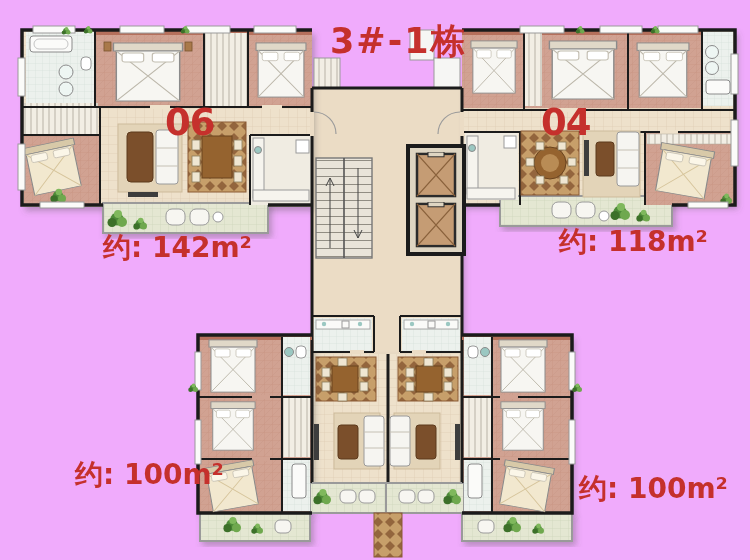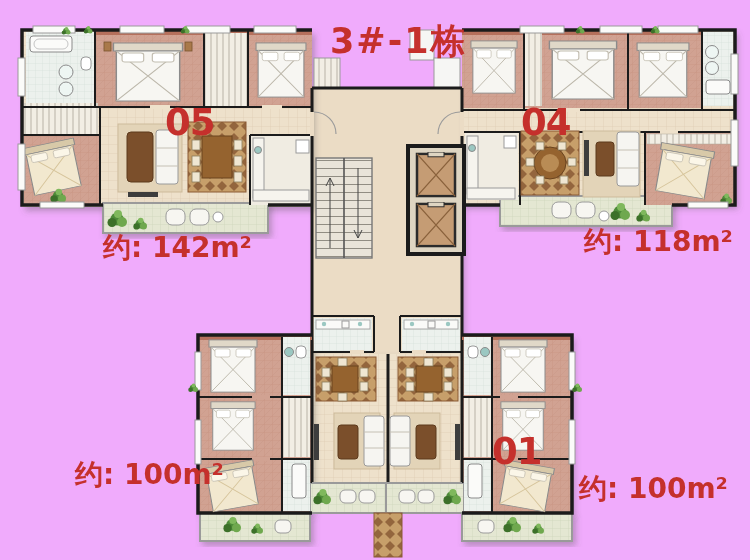--- a/index.html
+++ b/index.html
@@ -360,22 +360,21 @@
   <g fill="#fbfbf9" stroke="#9a9a9a">
     <rect x="569" y="352" width="6" height="38"></rect>
           <rect x="569" y="420" width="6" height="44"></rect>
   </g>
   <use href="#plant" transform="translate(577 388) scale(0.5)"></use>
 </g>
 </svg>
 
 <div class="lbl title" style="left:330px;top:24px">3#-1栋</div>
 
-<div class="lbl num" style="left:165px;top:104px">05</div>
-<div class="lbl num" style="left:521px;top:104px">04</div>
-<div class="lbl num" style="left:492px;top:433px">01</div>
+<div class="lbl num" style="left:165px;top:104px">06</div>
+<div class="lbl num" style="left:541px;top:104px">04</div>
 
 <div class="lbl area" style="left:103px;top:234px">约: 142m²</div>
-<div class="lbl area" style="left:584px;top:228px">约: 118m²</div>
+<div class="lbl area" style="left:559px;top:228px">约: 118m²</div>
 <div class="lbl area" style="left:75px;top:461px">约: 100m²</div>
 <div class="lbl area" style="left:579px;top:475px">约: 100m²</div>
 
 </div>
 
 </body></html>

